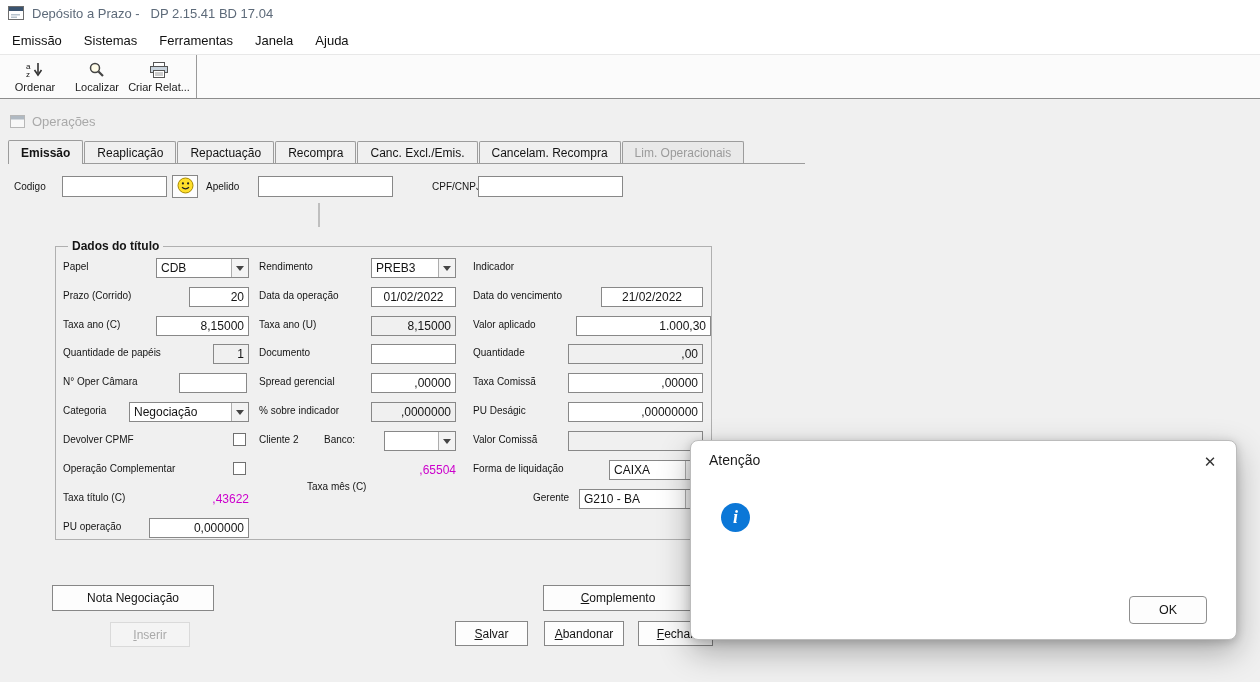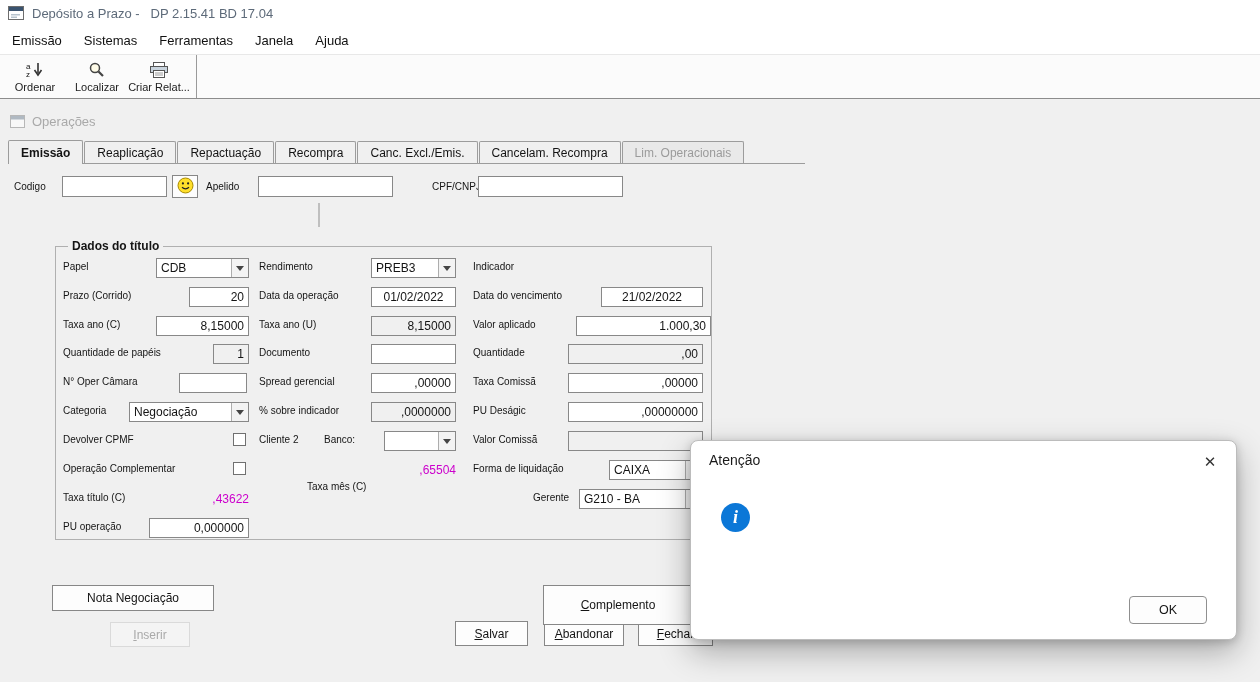--- a/index.html
+++ b/index.html
@@ -269,21 +269,21 @@
   </div>
   <div class="btn" style="left:455px; top:621px; width:73px; height:25px;">
     <span class="acc">Salvar</span>
   </div>
   <div class="btn" style="left:544px; top:621px; width:80px; height:25px;">
     <span class="acc">Abandonar</span>
   </div>
   <div class="btn" style="left:638px; top:621px; width:75px; height:25px;">
     <span class="acc">Fechar</span>
   </div>
-  <div class="btn" style="left:543px; top:585px; width:150px; height:40px;">
+  <div class="btn" style="left:543px; top:585px; width:150px; height:26px;">
     <span class="acc">Complemento</span>
   </div>
 
   <div class="dialog">
     <span class="dtitle">Atenção</span>
     <div class="dclose">✕</div>
     <div class="dicon">i</div>
     <div class="dok">OK</div>
   </div>
 

